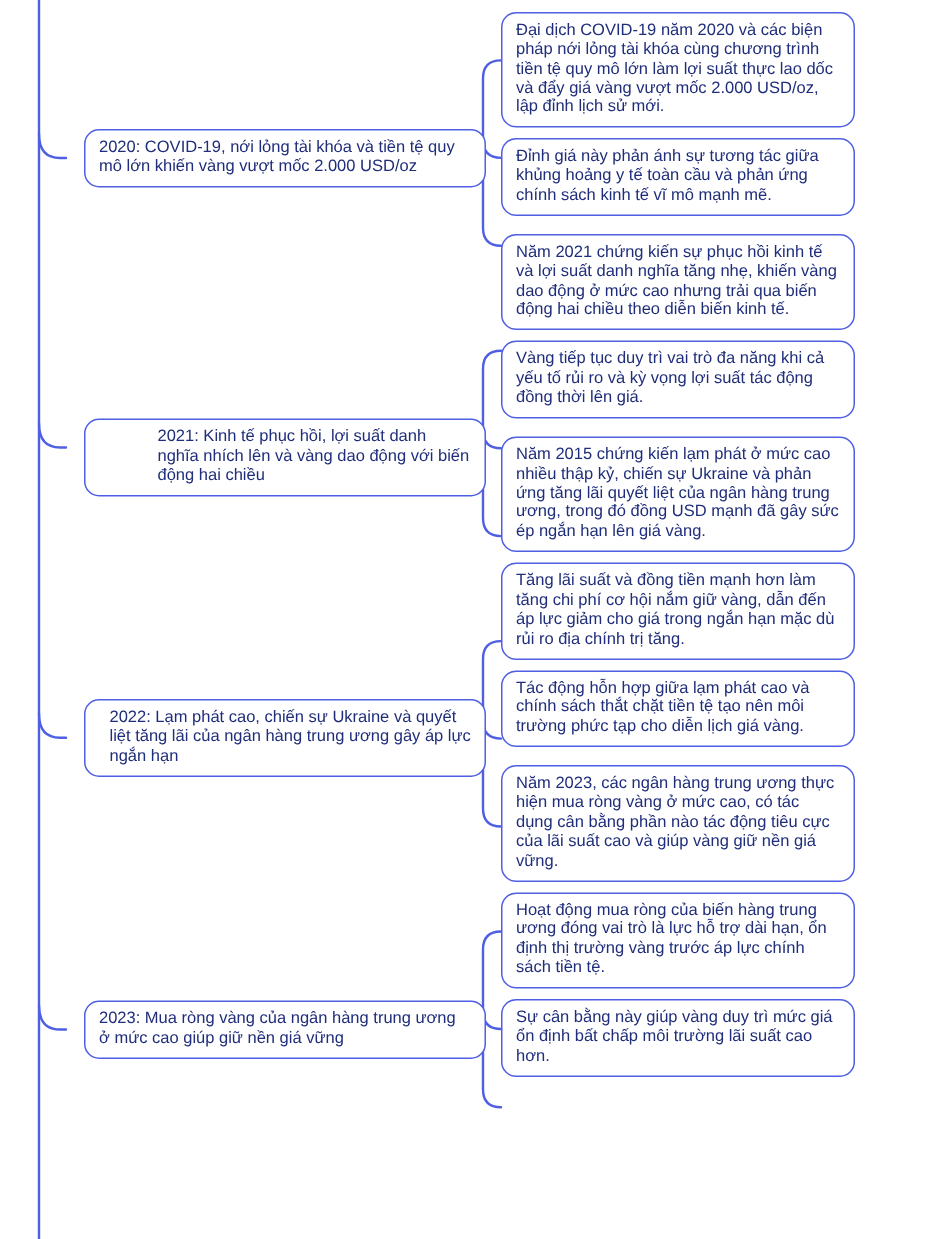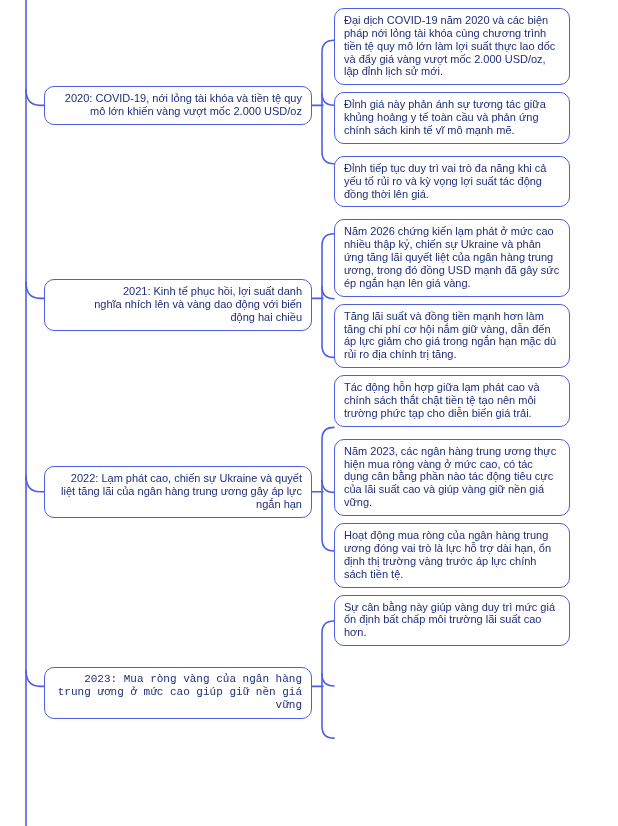--- a/index.html
+++ b/index.html
@@ -27,23 +27,22 @@
     border: 1.5px solid #4e5fe3;
     border-radius: 10px;
     color: #1f2d7a;
     font-size: 11px;
     line-height: 1.17;
     padding: 5px 9px 6px 9px;
     z-index: 1;
   }
   .main-node {
     position: absolute;
-    left: 44px;
+    left: 56px;
     width: 268px;
-    text-align: right;
   }
   .child-col {
     position: absolute;
     left: 334px;
     top: 8px;
     width: 272px;
     z-index: 1;
   }
   .group {
     display: flex;
@@ -75,35 +74,36 @@
       <path d="M 322 480.4140625 Q 322 492.4140625 334 492.4140625 L 334 492.4140625" fill="none" stroke="#4e5fe3" stroke-width="1.6" stroke-linecap="round"></path>
       <path d="M 26 670.359375 Q 26 686.359375 40 686.359375 L 44 686.359375" fill="none" stroke="#4e5fe3" stroke-width="1.6" stroke-linecap="round"></path>
       <path d="M 312 686.359375 L 323 686.359375" fill="none" stroke="#4e5fe3" stroke-width="1.6" stroke-linecap="round"></path>
       <path d="M 334 621 L 334 621 Q 322 621 322 633 L 322 726.15625 Q 322 738.15625 334 738.15625 L 334 738.15625" fill="none" stroke="#4e5fe3" stroke-width="1.6" stroke-linecap="round"></path>
       <path d="M 322 674.0078125 Q 322 686.0078125 334 686.0078125 L 334 686.0078125" fill="none" stroke="#4e5fe3" stroke-width="1.6" stroke-linecap="round"></path>
     </svg>
 
   <div class="node main-node" id="main-0" style="top: 86px;">2020: COVID-19, nới lỏng tài khóa và tiền tệ quy mô lớn khiến vàng vượt mốc 2.000 USD/oz</div>
   <div class="node main-node" id="main-1" style="top: 279px; padding-left: 48px;">2021: Kinh tế phục hồi, lợi suất danh nghĩa nhích lên và vàng dao động với biến động hai chiều</div>
   <div class="node main-node" id="main-2" style="top: 466px; padding-left: 16px;">2022: Lạm phát cao, chiến sự Ukraine và quyết liệt tăng lãi của ngân hàng trung ương gây áp lực ngắn hạn</div>
-  <div class="node main-node" id="main-3" style="top: 667px; font-family: Liberation Mono, monospace;">2023: Mua ròng vàng của ngân hàng trung ương ở mức cao giúp giữ nền giá vững</div>
+  <div class="node main-node" id="main-3" style="top: 667px;">2023: Mua ròng vàng của ngân hàng trung ương ở mức cao giúp giữ nền giá vững</div>
 
   <div class="child-col">
     <div class="group" id="group-0">
       <div class="node child-node">Đại dịch COVID-19 năm 2020 và các biện pháp nới lỏng tài khóa cùng chương trình tiền tệ quy mô lớn làm lợi suất thực lao dốc và đẩy giá vàng vượt mốc 2.000 USD/oz, lập đỉnh lịch sử mới.</div>
       <div class="node child-node">Đỉnh giá này phản ánh sự tương tác giữa khủng hoảng y tế toàn cầu và phản ứng chính sách kinh tế vĩ mô mạnh mẽ.</div>
     </div>
     <div class="group" id="group-1">
-      <div class="node child-node">Đỉnh tiếp tục duy trì vai trò đa năng khi cả yếu tố rủi ro và kỳ vọng lợi suất tác động đồng thời lên giá.</div>
+      <div class="node child-node">Năm 2021 chứng kiến sự phục hồi kinh tế và lợi suất danh nghĩa tăng nhẹ, khiến vàng dao động ở mức cao nhưng trải qua biến động hai chiều theo diễn biến kinh tế.</div>
+      <div class="node child-node">Vàng tiếp tục duy trì vai trò đa năng khi cả yếu tố rủi ro và kỳ vọng lợi suất tác động đồng thời lên giá.</div>
     </div>
     <div class="group" id="group-2">
-      <div class="node child-node">Năm 2026 chứng kiến lạm phát ở mức cao nhiều thập kỷ, chiến sự Ukraine và phản ứng tăng lãi quyết liệt của ngân hàng trung ương, trong đó đồng USD mạnh đã gây sức ép ngắn hạn lên giá vàng.</div>
+      <div class="node child-node">Năm 2015 chứng kiến lạm phát ở mức cao nhiều thập kỷ, chiến sự Ukraine và phản ứng tăng lãi quyết liệt của ngân hàng trung ương, trong đó đồng USD mạnh đã gây sức ép ngắn hạn lên giá vàng.</div>
       <div class="node child-node">Tăng lãi suất và đồng tiền mạnh hơn làm tăng chi phí cơ hội nắm giữ vàng, dẫn đến áp lực giảm cho giá trong ngắn hạn mặc dù rủi ro địa chính trị tăng.</div>
-      <div class="node child-node">Tác động hỗn hợp giữa lạm phát cao và chính sách thắt chặt tiền tệ tạo nên môi trường phức tạp cho diễn biến giá trải.</div>
+      <div class="node child-node">Tác động hỗn hợp giữa lạm phát cao và chính sách thắt chặt tiền tệ tạo nên môi trường phức tạp cho diễn lịch giá vàng.</div>
     </div>
     <div class="group" id="group-3">
       <div class="node child-node">Năm 2023, các ngân hàng trung ương thực hiện mua ròng vàng ở mức cao, có tác dụng cân bằng phần nào tác động tiêu cực của lãi suất cao và giúp vàng giữ nền giá vững.</div>
-      <div class="node child-node">Hoạt động mua ròng của ngân hàng trung ương đóng vai trò là lực hỗ trợ dài hạn, ổn định thị trường vàng trước áp lực chính sách tiền tệ.</div>
+      <div class="node child-node">Hoạt động mua ròng của biến hàng trung ương đóng vai trò là lực hỗ trợ dài hạn, ổn định thị trường vàng trước áp lực chính sách tiền tệ.</div>
       <div class="node child-node">Sự cân bằng này giúp vàng duy trì mức giá ổn định bất chấp môi trường lãi suất cao hơn.</div>
     </div>
   </div>
 
 </div>
 
 </body></html>

